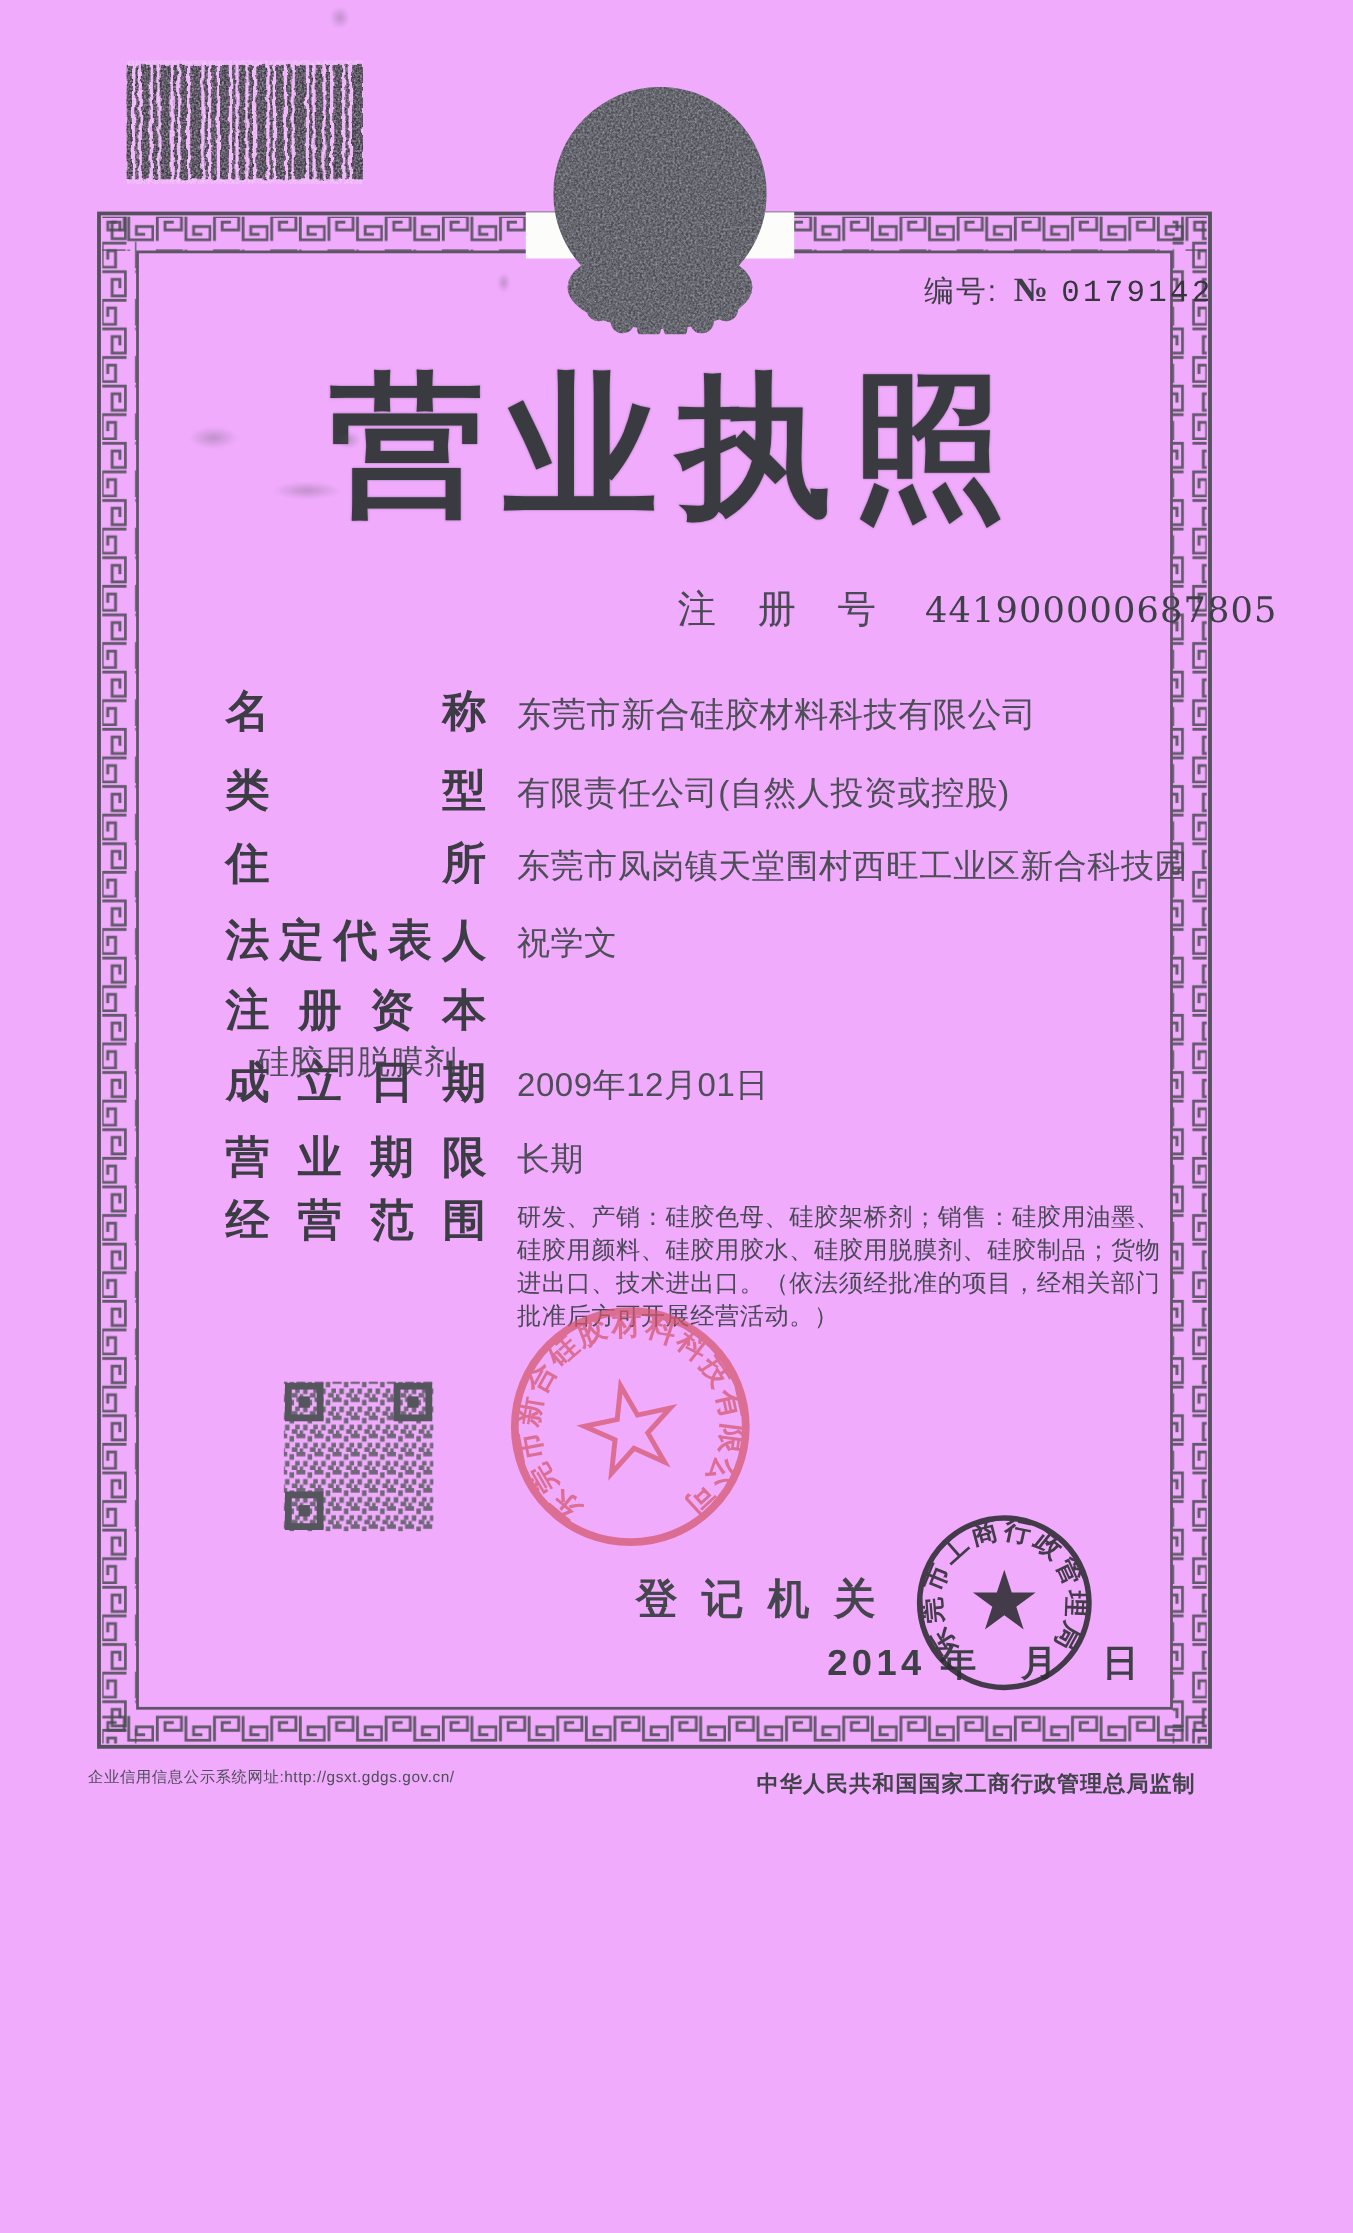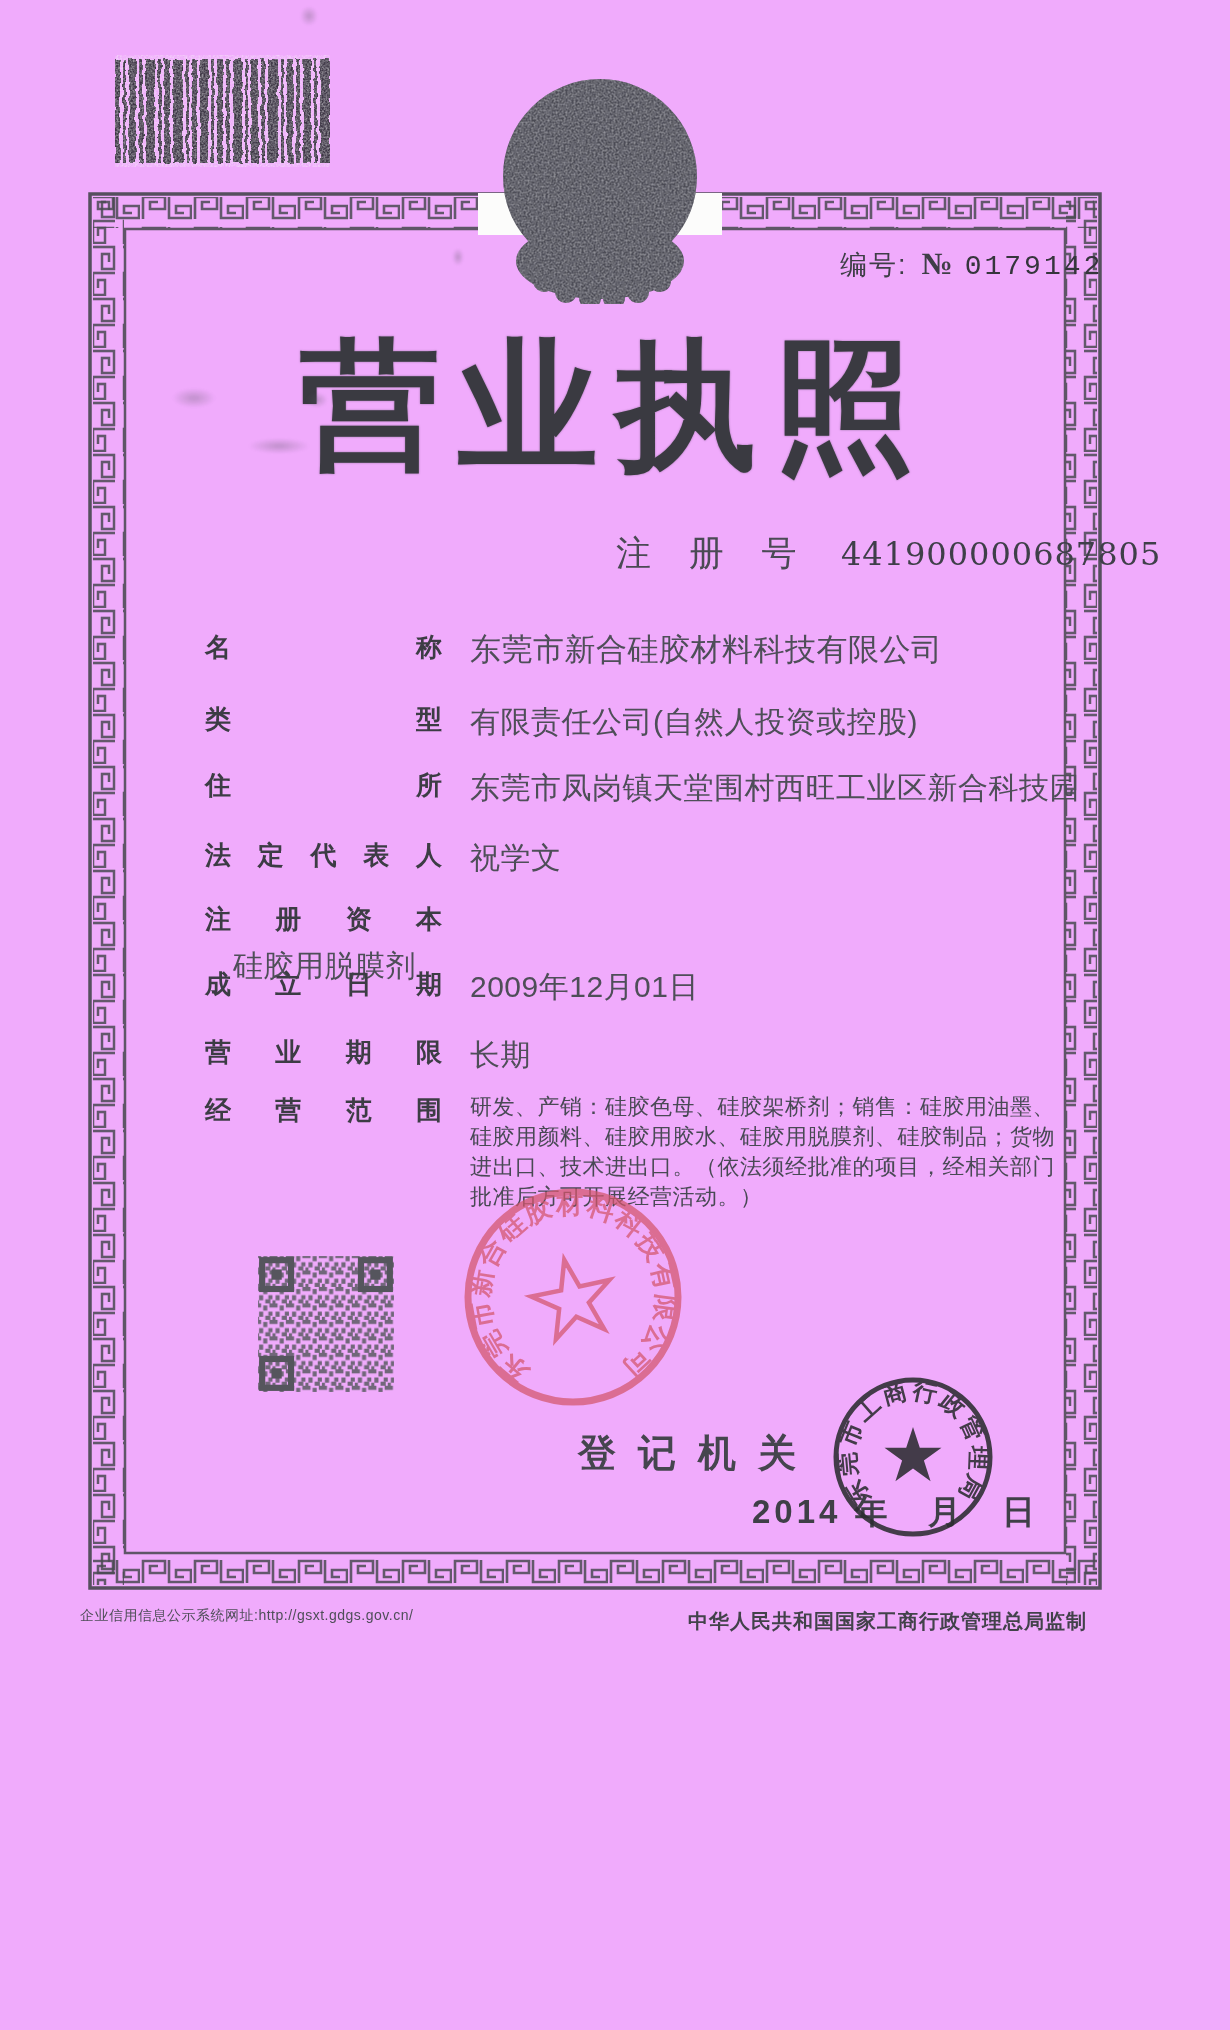--- a/index.html
+++ b/index.html
@@ -13,21 +13,21 @@
   
   .title{position:absolute;left:83px;top:336px;width:1030px;text-align:center;
          font-size:140px;line-height:140px;font-weight:bold;letter-spacing:18px;padding-left:18px;
          color:#3a3a41;text-shadow:0 0 2px rgba(60,60,70,.55);}
   
   .regline{position:absolute;left:616px;top:530px;white-space:nowrap;}
   .regline .rlbl{font-size:35px;color:#4a4a54;letter-spacing:14px;}
   .regline .rnum{font-family:"DejaVu Serif",serif;font-size:32px;color:#3f3f49;letter-spacing:1px;margin-left:26px;}
   
   .row{position:absolute;left:205px;display:flex;align-items:flex-start;}
-  .lbl{width:237px;font-size:26px;line-height:44px;font-weight:600;color:#3c3c44;
+  .lbl{width:237px;font-size:40px;line-height:44px;font-weight:600;color:#3c3c44;
        text-align:justify;text-align-last:justify;text-justify:inter-ideograph;}
   .val{margin-left:28px;margin-top:7px;width:610px;font-size:30px;line-height:36px;
        letter-spacing:.5px;color:#4e4e58;}
   .val.scope{margin-top:4px;font-size:22px;line-height:30px;width:600px;color:#494955;}
   
   .registrar{position:absolute;left:578px;top:1428px;font-size:38px;font-weight:600;
              letter-spacing:22px;color:#45454e;white-space:nowrap;}
   .dateline span{position:absolute;top:1490px;font-size:33px;color:#3f3f47;font-weight:600;white-space:nowrap;}
   .d-year{left:752px;letter-spacing:4px;}
   .d-month{left:928px;}

